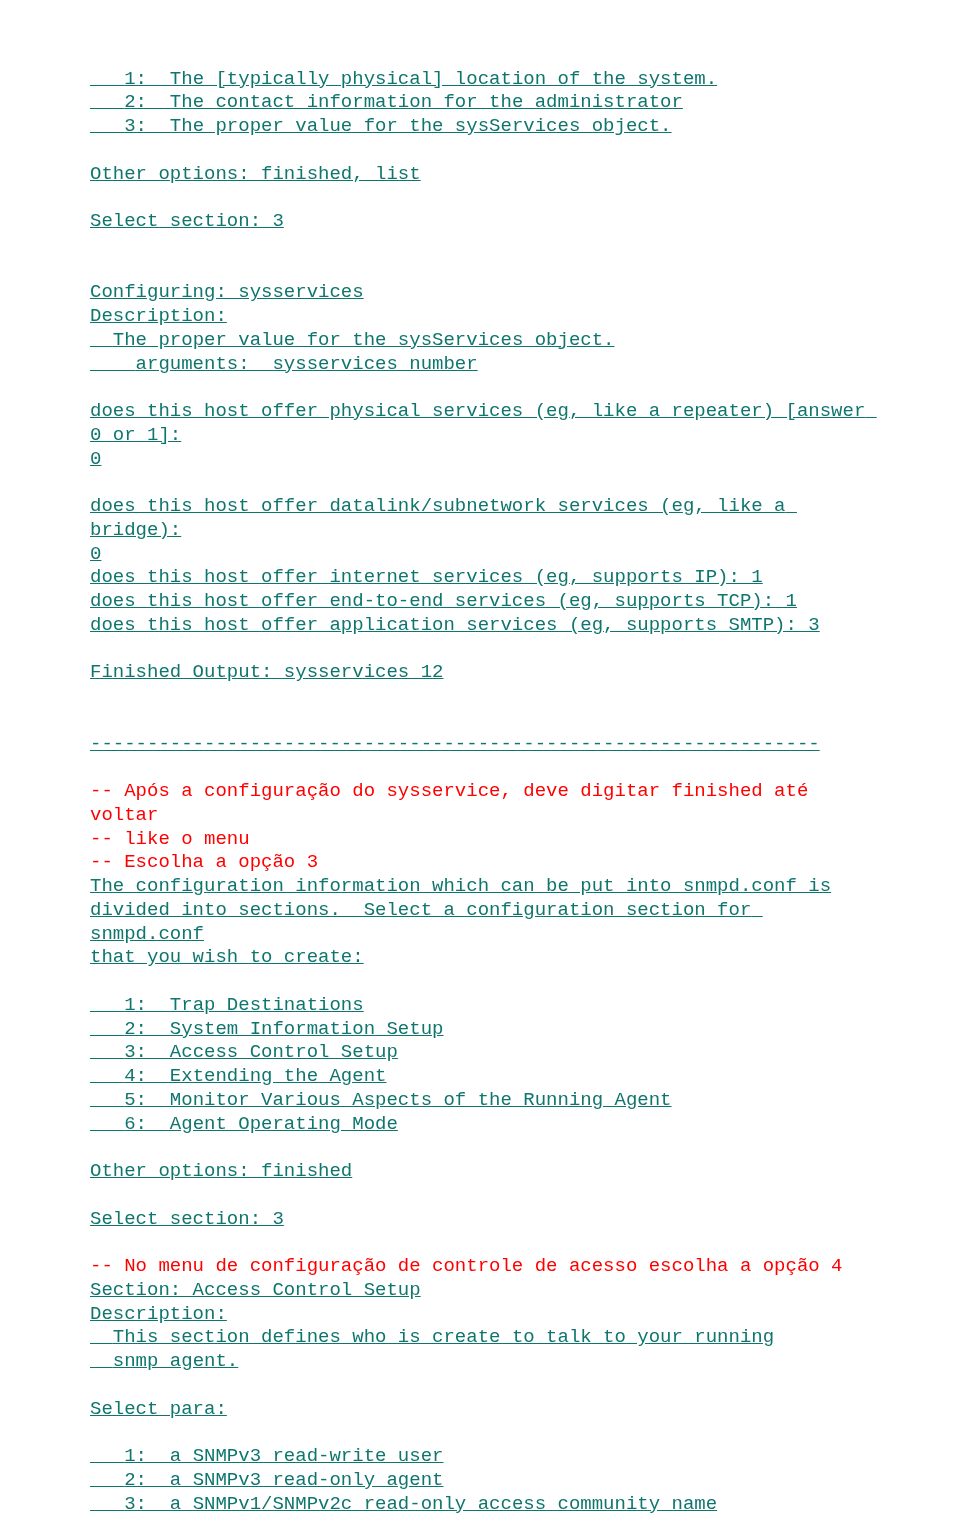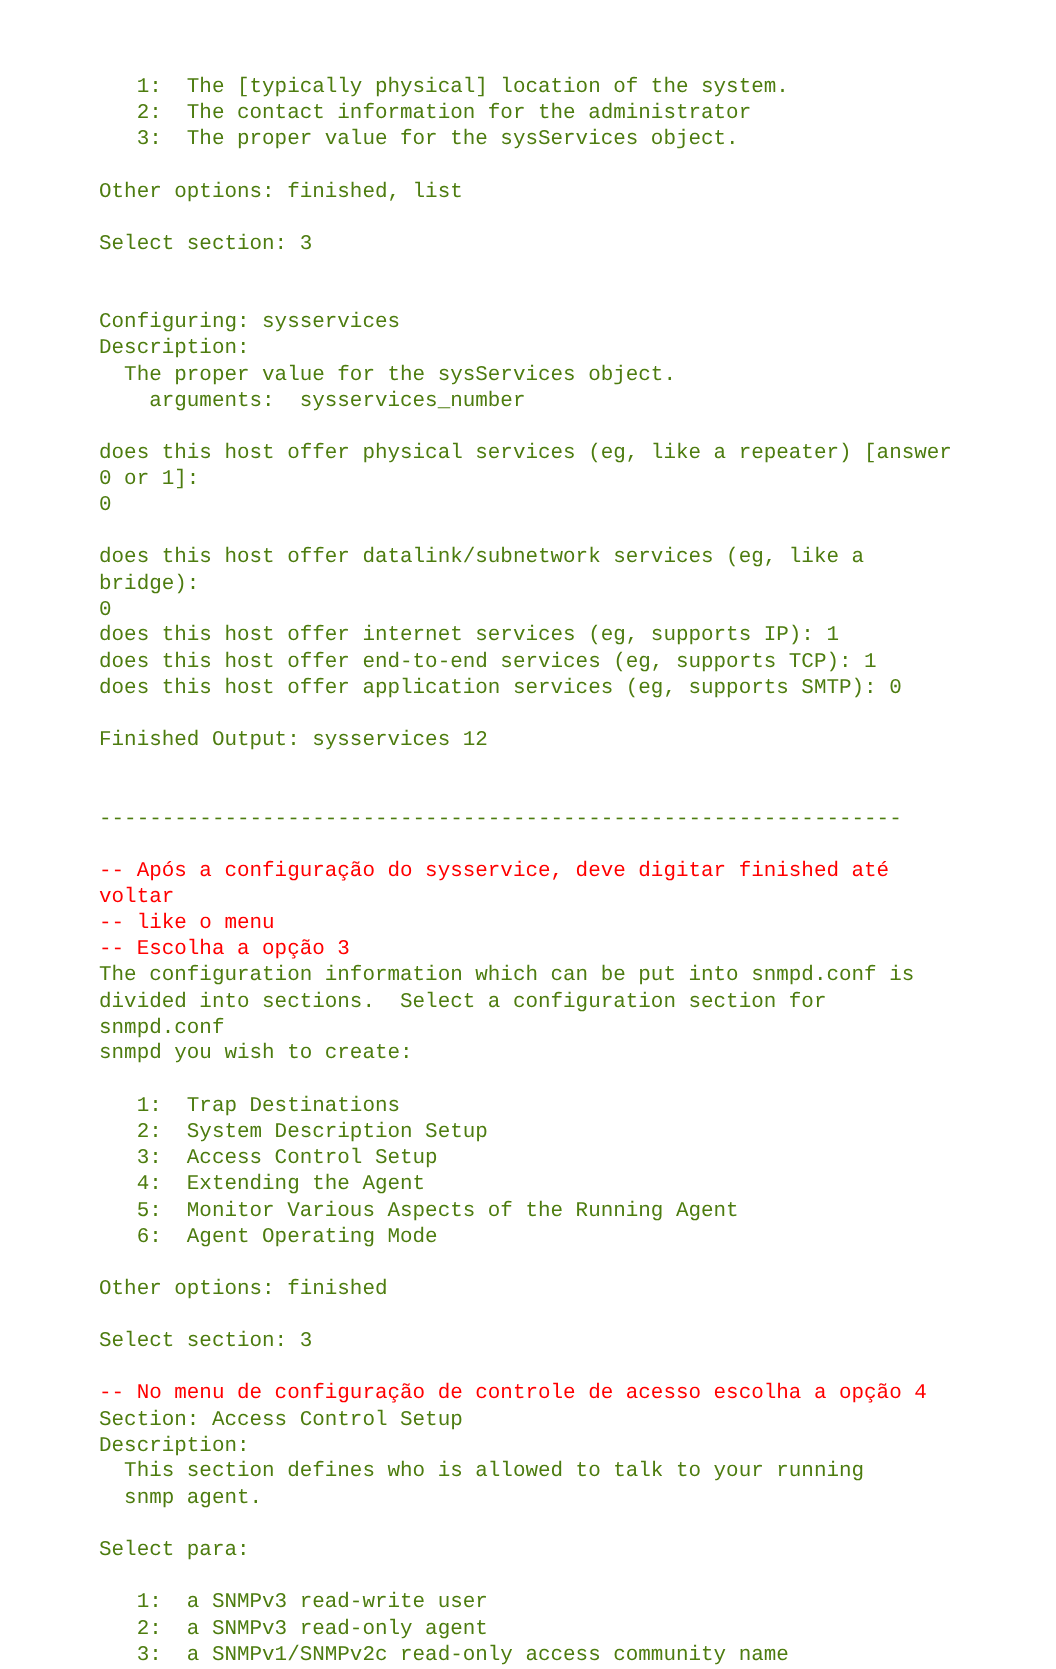--- a/index.html
+++ b/index.html
@@ -7,21 +7,21 @@
     margin: 0;
     padding: 20px 90px 20px 90px;
     font-family: "Courier New", Courier, monospace;
     font-size: 19px;
     line-height: 1.25;
     color: #000000;
     white-space: pre-wrap;
     word-wrap: break-word;
   }
   .red { color: #ff0000; }
-  .blk { color: #4d7c0f; }
+  .blk { color: #0f766e; text-decoration: underline; }
   span { display: inline; }
 </style>
 </head>
 <body>
 
 <div id="doc"><span class="blk">   1:  The [typically physical] location of the system.</span>
 <span class="blk">   2:  The contact information for the administrator</span>
 <span class="blk">   3:  The proper value for the sysServices object.</span>
 <span class="blk"></span>
 <span class="blk">Other options: finished, list</span>
@@ -34,49 +34,49 @@
 <span class="blk">  The proper value for the sysServices object.</span>
 <span class="blk">    arguments:  sysservices_number</span>
 <span class="blk"></span>
 <span class="blk">does this host offer physical services (eg, like a repeater) [answer 0 or 1]:</span>
 <span class="blk">0</span>
 <span class="blk"></span>
 <span class="blk">does this host offer datalink/subnetwork services (eg, like a bridge):</span>
 <span class="blk">0</span>
 <span class="blk">does this host offer internet services (eg, supports IP): 1</span>
 <span class="blk">does this host offer end-to-end services (eg, supports TCP): 1</span>
-<span class="blk">does this host offer application services (eg, supports SMTP): 0</span>
+<span class="blk">does this host offer application services (eg, supports SMTP): 3</span>
 <span class="blk"></span>
 <span class="blk">Finished Output: sysservices 12</span>
 <span class="blk"></span>
 <span class="blk"></span>
 <span class="blk">----------------------------------------------------------------</span>
 <span class="blk"></span>
 <span class="red">-- Após a configuração do sysservice, deve digitar finished até voltar</span>
 <span class="red">-- like o menu </span>
 <span class="red">-- Escolha a opção 3</span>
 <span class="blk">The configuration information which can be put into snmpd.conf is</span>
 <span class="blk">divided into sections.  Select a configuration section for snmpd.conf</span>
-<span class="blk">snmpd you wish to create:</span>
+<span class="blk">that you wish to create:</span>
 <span class="blk"></span>
 <span class="blk">   1:  Trap Destinations</span>
-<span class="blk">   2:  System Description Setup</span>
+<span class="blk">   2:  System Information Setup</span>
 <span class="blk">   3:  Access Control Setup</span>
 <span class="blk">   4:  Extending the Agent</span>
 <span class="blk">   5:  Monitor Various Aspects of the Running Agent</span>
 <span class="blk">   6:  Agent Operating Mode</span>
 <span class="blk"></span>
 <span class="blk">Other options: finished</span>
 <span class="blk"></span>
 <span class="blk">Select section: 3</span>
 <span class="blk"></span>
 <span class="red">-- No menu de configuração de controle de acesso escolha a opção 4</span>
 <span class="blk">Section: Access Control Setup</span>
 <span class="blk">Description:</span>
-<span class="blk">  This section defines who is allowed to talk to your running</span>
+<span class="blk">  This section defines who is create to talk to your running</span>
 <span class="blk">  snmp agent.</span>
 <span class="blk"></span>
 <span class="blk">Select para:</span>
 <span class="blk"></span>
 <span class="blk">   1:  a SNMPv3 read-write user</span>
 <span class="blk">   2:  a SNMPv3 read-only agent</span>
 <span class="blk">   3:  a SNMPv1/SNMPv2c read-only access community name</span>
 <span class="blk">   4:  a SNMPv1/SNMPv2c read-write access community name</span>
 </div>
 

